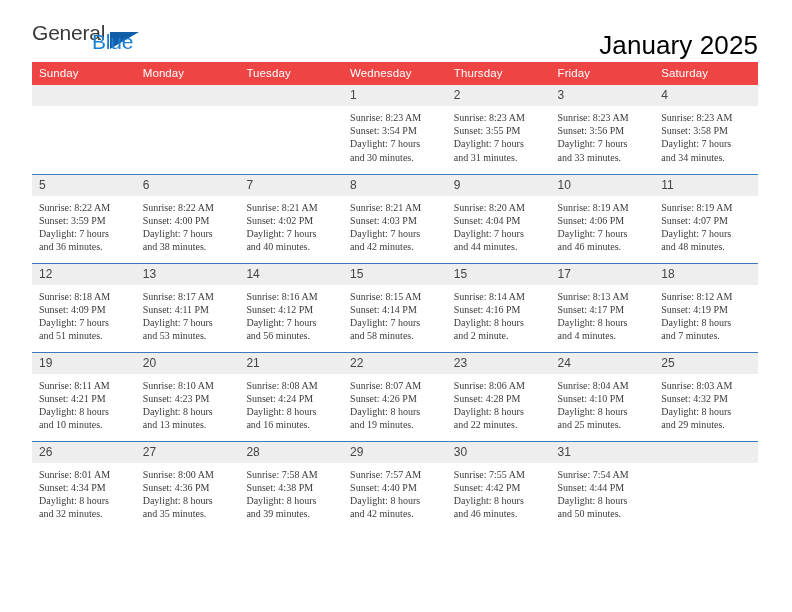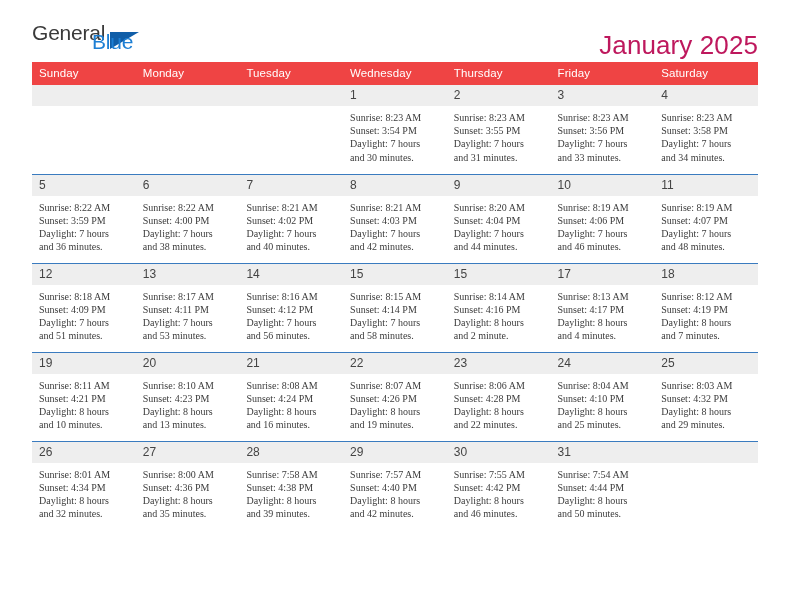--- a/index.html
+++ b/index.html
@@ -54,21 +54,21 @@
     width: 0; height: 0;
     border-left: 29px solid #105ea8;
     border-bottom: 17px solid transparent;
   }
   .title-block {
     text-align: right;
     padding-top: 2px;
   }
   .cal-title {
     font-size: 26px;
-    color: #be185d;
+    color: #000000;
     font-weight: normal;
     line-height: 30px;
     letter-spacing: 0.1px;
   }
   .cal-subtitle {
     font-size: 13.5px;
     color: #2b2b2b;
     line-height: 22px;
     margin-top: 7px;
     white-space: nowrap;

